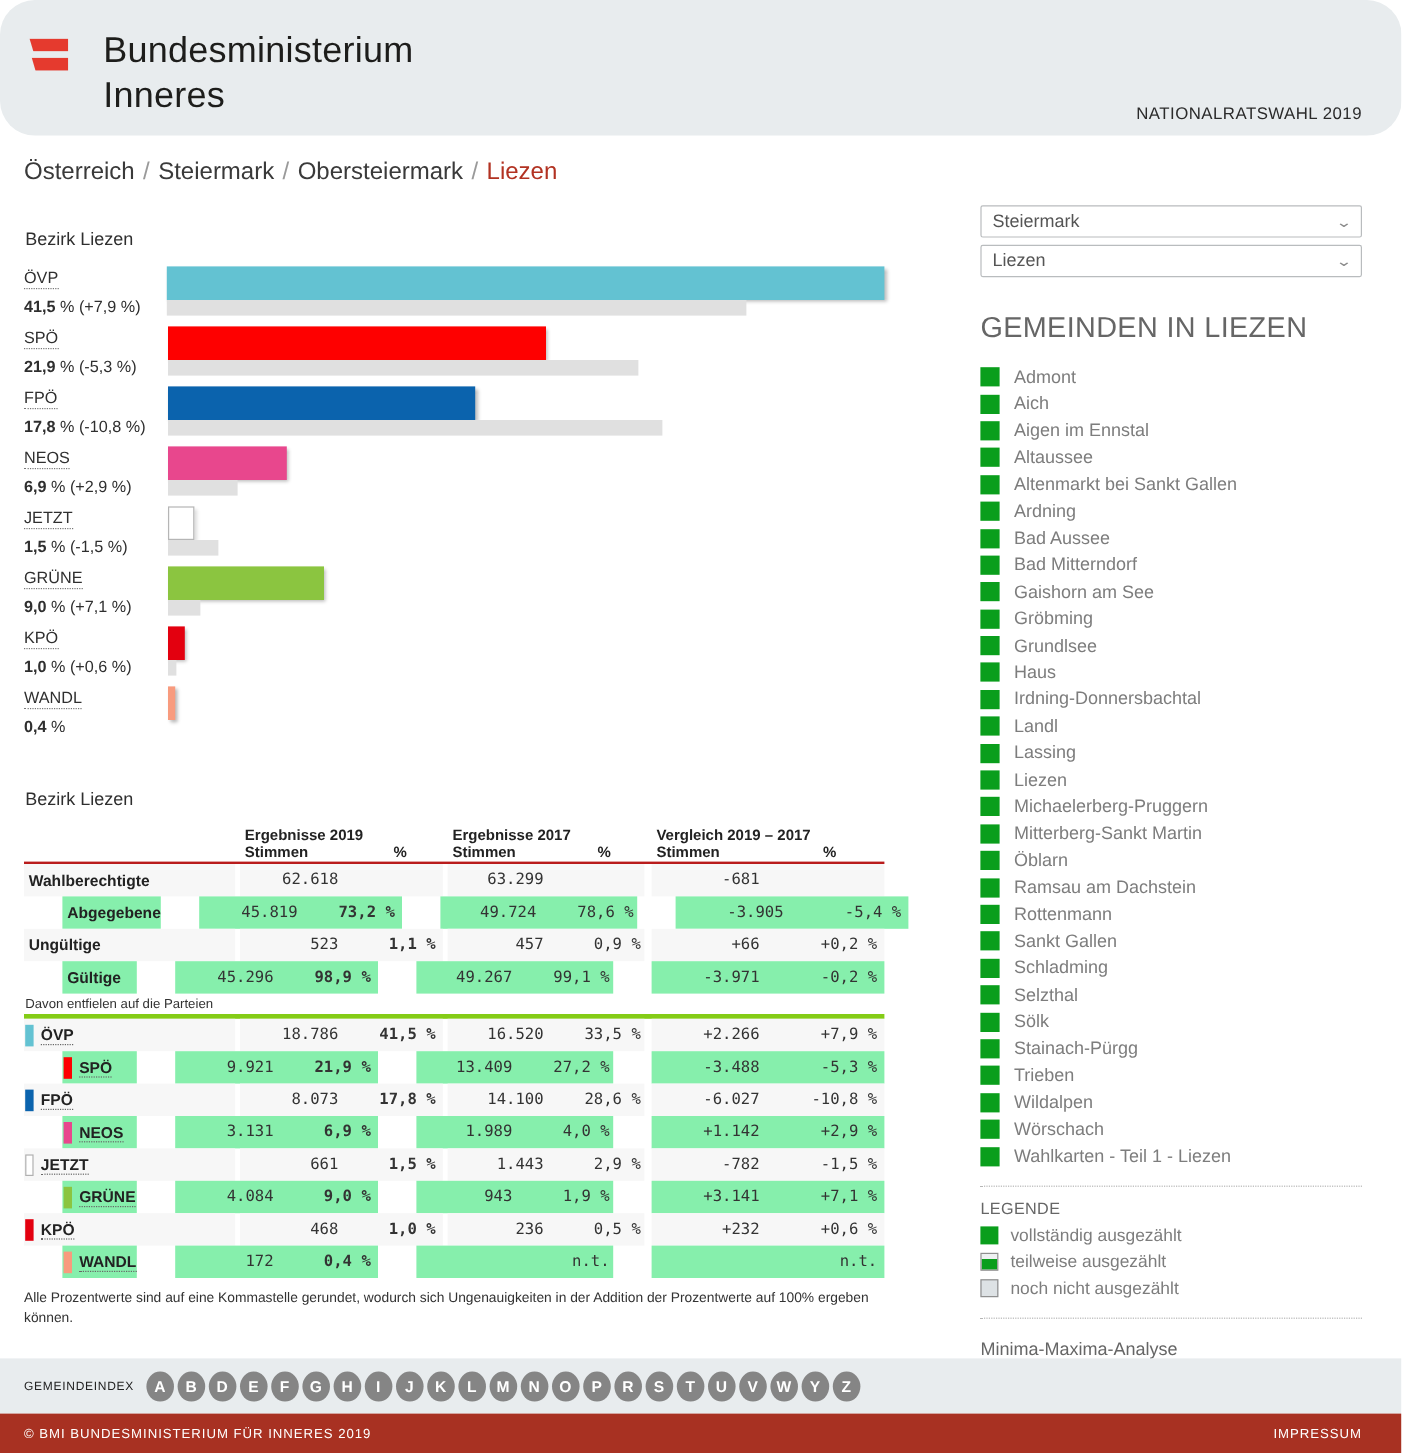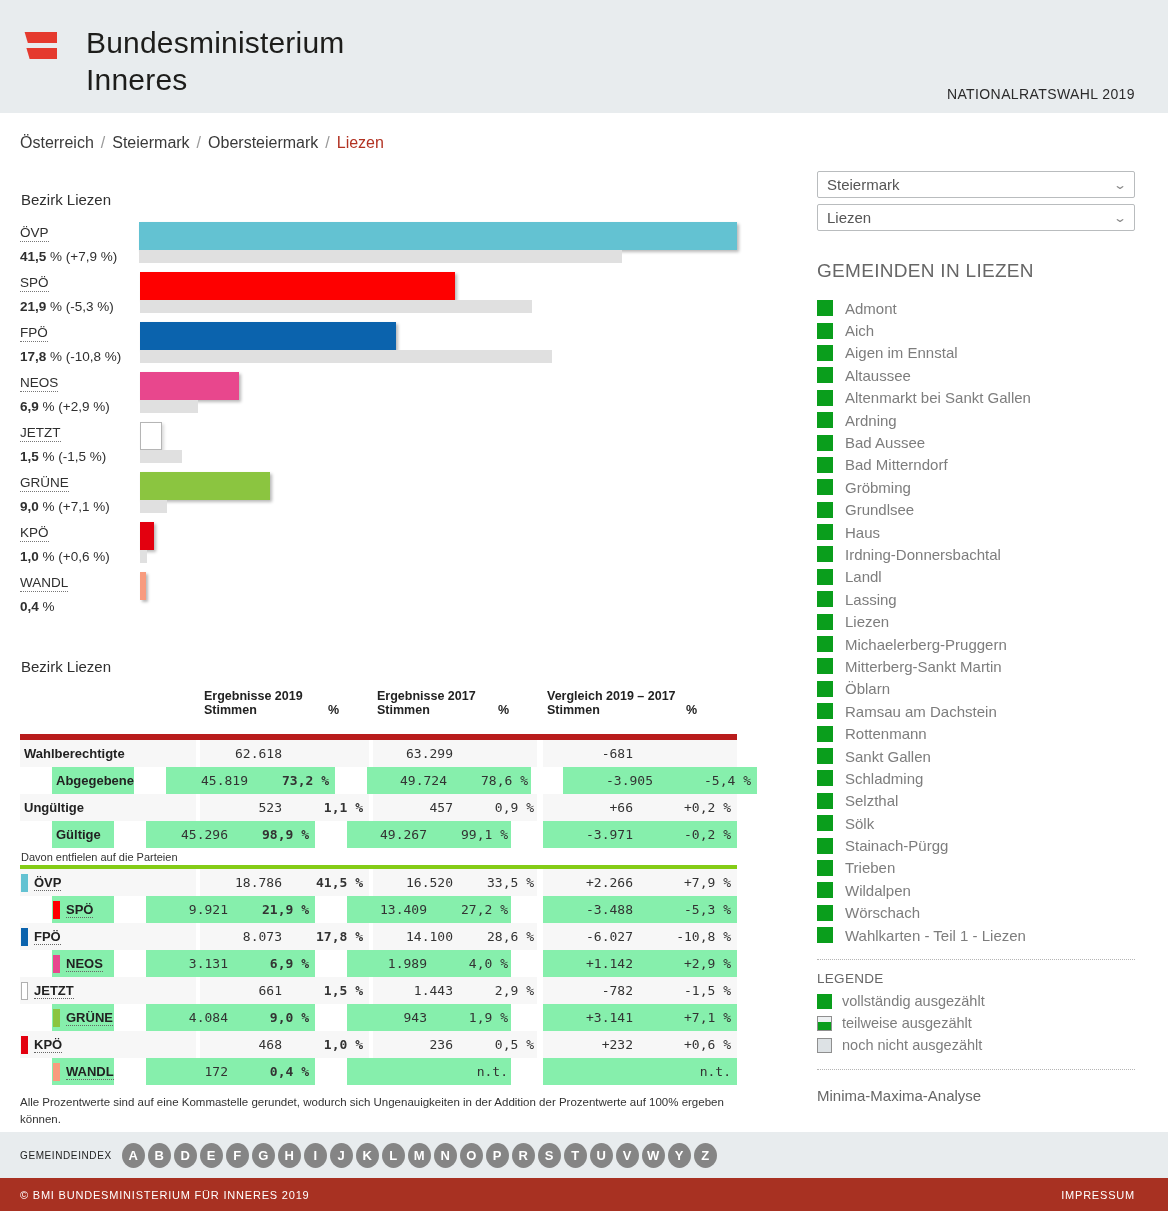--- a/index.html
+++ b/index.html
@@ -1,30 +1,30 @@
 <!DOCTYPE html>
 <html><head>
 <meta charset="utf-8">
 <style>
   * { margin:0; padding:0; box-sizing:border-box; }
   html,body { background:#fff; }
   body { font-family:"Liberation Sans", sans-serif; width:1168px; }
   .page { position:relative; width:1168px; height:1211px; overflow:hidden; background:#fff; }
 
   
-  .site-header { height:113px; background:#e8ecee; position:relative; }
+  .site-header { height:113px; background:#e8ecee; position:relative;border-radius:29px; }
   .flag { position:absolute; left:21px; top:31px; width:38px; height:30px; }
   .flag .b1, .flag .b2 { position:absolute; left:0; width:36px; height:11px; background:#e53a2e; }
   .flag .b1 { top:1px;  clip-path:polygon(10% 0,100% 0,100% 100%,19% 100%); }
   .flag .b2 { top:17px; clip-path:polygon(15% 0,100% 0,100% 100%,24% 100%); }
   .site-title { position:absolute; left:86px; top:24px; font-size:30px; line-height:37px; font-weight:500; color:#1d1d1b; letter-spacing:.2px; }
   .election-label { position:absolute; right:33px; bottom:11px; font-size:14px; color:#2b2b2b; letter-spacing:.4px; }
 
   
-  .breadcrumb { padding:23px 20px 15px 20px; font-size:16px; color:#3a3a3a; line-height:14px; }
+  .breadcrumb { padding:23px 20px 15px 20px; font-size:20px; color:#3a3a3a; line-height:14px; }
   .breadcrumb a { color:#3a3a3a; text-decoration:none; }
   .breadcrumb .sep { color:#9a9a9a; margin:0 7px; }
   .breadcrumb .current { color:#b23222; }
 
   
   .main { display:flex; padding-left:20px; }
   .left-col { width:717px; }
   .right-col { width:318px; margin-left:80px; }
   .section-title { font-size:15px; font-weight:400; color:#2f2f2f; margin:26px 0 14px 1px; }
 
@@ -39,21 +39,21 @@
   .bar-2019.outlined { border:1px solid #b5b5b5; box-shadow:2px 2px 3px rgba(0,0,0,.15); }
   .bar-2017 { height:13px; background:#e0e0e0; }
 
   
   .table { width:717px; margin-top:2px; }
   .t-grid { display:flex; }
   .t-lab { width:176px; }
   .t-g1 { width:169px; margin-left:4px; }
   .t-g2 { width:164px; margin-left:4px; }
   .t-g3 { width:194px; margin-left:6px; }
-  .t-header { border-bottom:6px solid #b91c1c; padding-bottom:17px; }
+  .t-header { border-bottom:2px solid #b91c1c; padding-bottom:1px; }
   .g-title { font-size:12.5px; font-weight:700; color:#222; padding-left:4px; line-height:14px; }
   .g-sub { display:flex; font-size:12.5px; font-weight:700; color:#222; line-height:14px; }
   .g1-s { width:88px; padding-left:4px; } .g1-p { width:81px; text-align:right; padding-right:30px; }
   .g2-s { width:86px; padding-left:4px; } .g2-p { width:78px; text-align:right; padding-right:28px; }
   .g3-s { width:96px; padding-left:4px; } .g3-p { width:98px; text-align:right; padding-right:40px; }
   .t-row { height:27px; align-items:stretch; }
   .t-row > div { display:flex; align-items:center; }
   .row-a > div { background:#f7f7f7; }
   .row-b > div { background:#86efac;margin-left:32px; }
   .lab-cell { font-size:13px; font-weight:700; color:#222; padding-left:4px; }
@@ -64,21 +64,21 @@
   .swatch { width:7px; height:18px; margin:0 6px 0 1px; flex:none; }
   .swatch.outlined { border:1px solid #b0b0b0; background:#fff; }
   .t-party { font-size:13px; font-weight:700; color:#222; text-decoration:none; border-bottom:1px dotted #666; line-height:15px; }
   .davon-row { font-size:11px; color:#333; padding:3px 0 2px 1px; border-bottom:4px solid #84cc16; background:#fff; }
   .notes { margin-top:9px; font-size:11.5px; color:#333; line-height:1.45; width:712px; }
 
   
   .dropdown { height:27px; border:1px solid #b9bcbe; border-radius:2px; background:#fff; display:flex; align-items:center; justify-content:space-between; padding:0 9px; font-size:15px; color:#555; margin-bottom:6px; cursor:default; }
   .dropdown:first-child { margin-top:6px; }
   .chev { color:#8a8a8a; font-size:12px; transform:scaleX(1.4); }
-  .gem-title { margin-top:29px; font-size:19px; font-weight:400; color:#666; letter-spacing:.3px; }
+  .gem-title { margin-top:29px; font-size:24px; font-weight:400; color:#666; letter-spacing:.3px; }
   .gem-list { margin-top:15px; }
   .gem-item { display:flex; align-items:center; height:22.4px; }
   .g-swatch { width:16px; height:16px; background:#0a9e1c; margin-right:12px; flex:none; }
   .gem-link { font-size:15px; color:#7d7d7d; text-decoration:none; }
   .dotted-hr { border:none; border-top:1px dotted #b5b5b5; margin:13px 0 11px; }
   .legend-title { font-size:13.5px; color:#666; letter-spacing:.3px; margin-bottom:4px; }
   .legend-item { display:flex; align-items:center; height:22px; }
   .l-swatch { width:15px; height:15px; margin-right:10px; flex:none; }
   .l-full { background:#0a9e1c; }
   .l-partial { background:linear-gradient(to bottom,#eef1f2 0 35%,#0a9e1c 35% 100%); border:1px solid #8f8f8f; }
@@ -461,20 +461,24 @@
             <span class="g-swatch" style="background: rgb(10, 158, 28);"></span>
             <a class="gem-link" href="#">Ardning</a>
           </div>
           <div class="gem-item">
             <span class="g-swatch" style="background: rgb(10, 158, 28);"></span>
             <a class="gem-link" href="#">Bad Aussee</a>
           </div>
           <div class="gem-item">
             <span class="g-swatch" style="background: rgb(10, 158, 28);"></span>
             <a class="gem-link" href="#">Bad Mitterndorf</a>
+          </div>
+          <div class="gem-item">
+            <span class="g-swatch" style="background: rgb(10, 158, 28);"></span>
+            <a class="gem-link" href="#">Gaishorn am See</a>
           </div>
           <div class="gem-item">
             <span class="g-swatch" style="background: rgb(10, 158, 28);"></span>
             <a class="gem-link" href="#">Gröbming</a>
           </div>
           <div class="gem-item">
             <span class="g-swatch" style="background: rgb(10, 158, 28);"></span>
             <a class="gem-link" href="#">Grundlsee</a>
           </div>
           <div class="gem-item">

